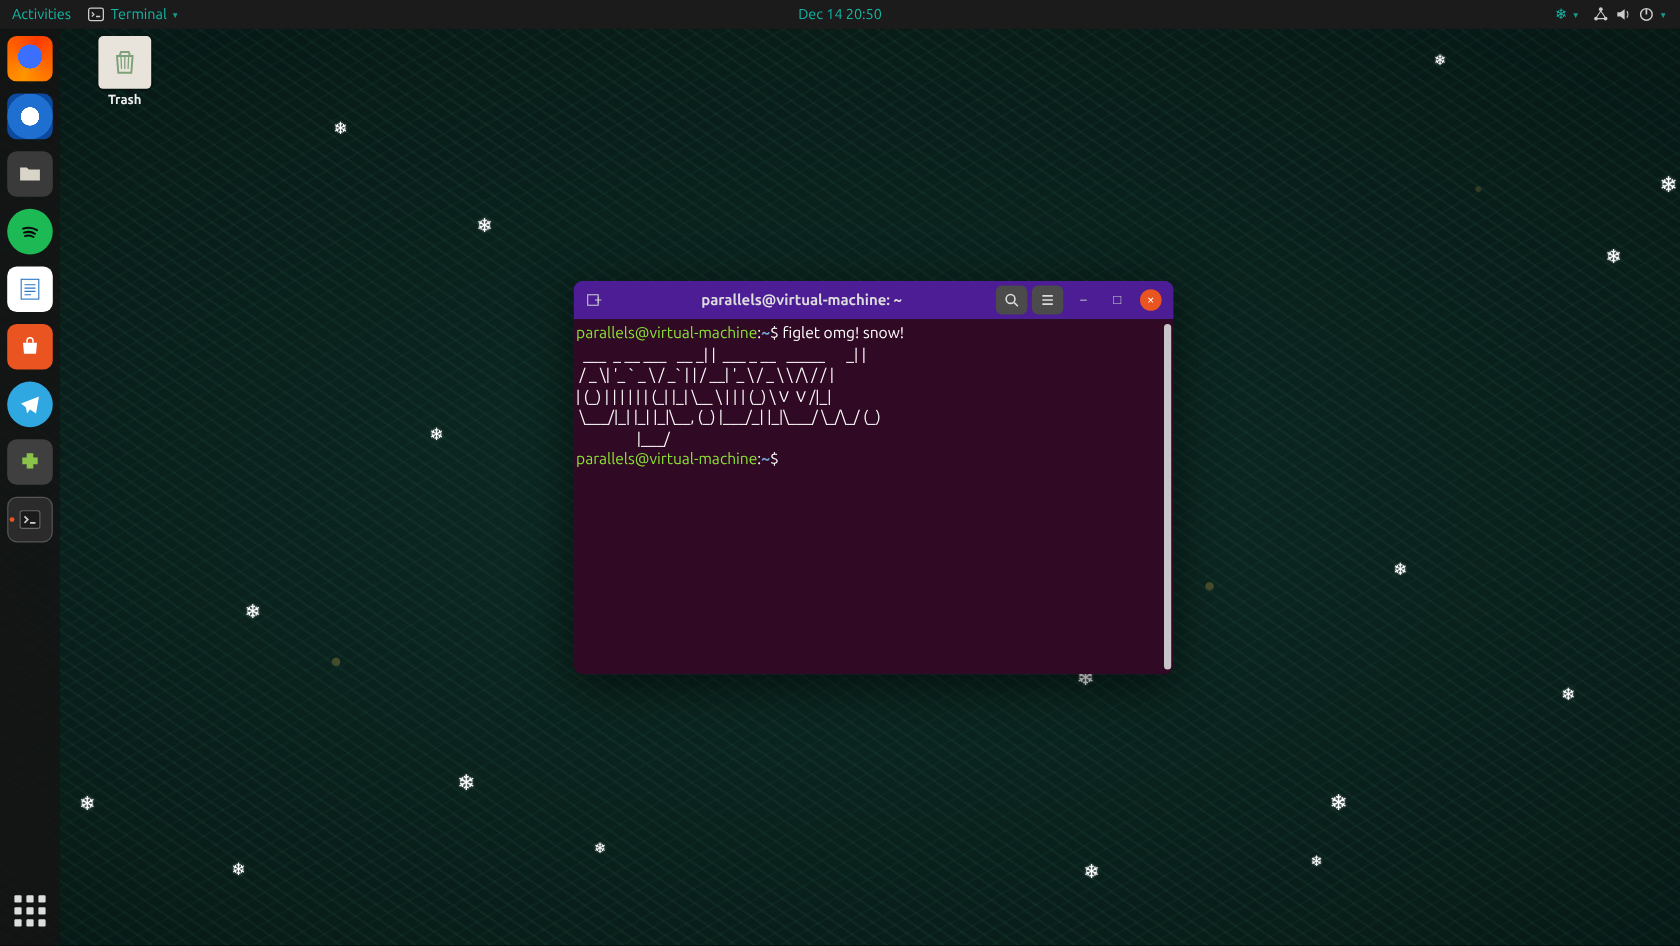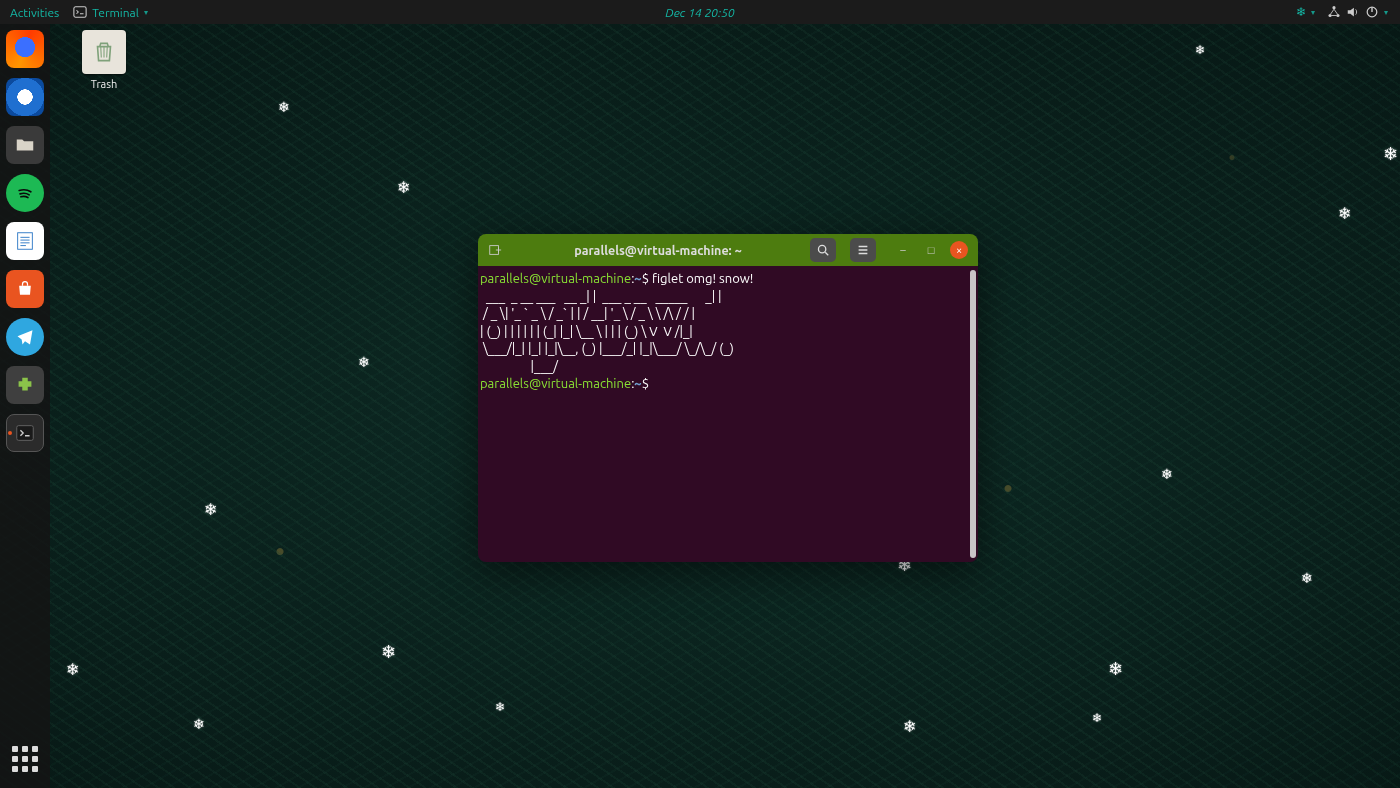--- a/index.html
+++ b/index.html
@@ -18,44 +18,44 @@
     content:""; position:absolute; inset:0; pointer-events:none;
     background:
       repeating-linear-gradient( 35deg, rgba(30,70,55,.25) 0 2px, transparent 2px 9px),
       repeating-linear-gradient(-30deg, rgba(20,55,45,.22) 0 2px, transparent 2px 11px);
     mask: radial-gradient(120% 120% at 50% 55%, #000 40%, transparent 100%);
   }
 
   
   .topbar{ position:absolute; top:0; left:0; right:0; height:24px; background:#1b1b1b; color:#14b8a6; display:flex; align-items:center; font-size:12px; z-index:30;}
   .topbar-left{ display:flex; gap:14px; padding-left:10px;}
-  .topbar-center{ position:absolute; left:50%; transform:translateX(-50%);font-style:italic;}
+  .topbar-center{ position:absolute; left:50%; transform:translateX(-50%);}
   .topbar-right{ margin-left:auto; display:flex; gap:12px; padding-right:12px; align-items:center;}
   .topbar .item{ display:flex; align-items:center; gap:5px; cursor:pointer;}
   .tri{ font-size:8px; opacity:.8;}
 
   
   .dock{ position:absolute; top:24px; bottom:0; left:0; width:50px; background:rgba(20,20,20,.85); display:flex; flex-direction:column; align-items:center; padding-top:6px; gap:10px; z-index:25;}
   .dock .launcher{ width:38px; height:38px; border-radius:8px; display:flex; align-items:center; justify-content:center; cursor:pointer;}
   .dock .apps-grid{ position:absolute; bottom:14px; width:30px; height:30px; display:grid; grid-template-columns:repeat(3,6px); grid-template-rows:repeat(3,6px); gap:4px; justify-content:center; align-content:center; cursor:pointer;}
   .dock .apps-grid span{ background:#ddd; border-radius:1px;}
   .running-dot{ position:absolute; left:2px; width:4px; height:4px; border-radius:50%; background:#e95420;}
   .launcher-wrap{ position:relative; display:flex; align-items:center;}
 
   
-  .desk-icon{ position:absolute; top:30px; left:74px; width:60px; text-align:center; color:#eee; font-size:11px; z-index:10; cursor:pointer;}
+  .desk-icon{ position:absolute; top:30px; left:74px; width:60px; text-align:center; color:#eee; font-size:11px; z-index:10; cursor:pointer;font-weight:bold;}
   .desk-icon .tile{ width:44px; height:44px; margin:0 auto 4px; background:#e8e4db; border-radius:4px; display:flex; align-items:center; justify-content:center; box-shadow:0 1px 2px rgba(0,0,0,.5);}
   .desk-icon .tile svg{ width:26px; height:26px; opacity:.6;}
 
   
   .flake{ position:absolute; color:#fff; font-size:16px; text-shadow:0 0 2px rgba(255,255,255,.6); z-index:15; pointer-events:none;}
 
   
   .window{ position:absolute; left:478px; top:234px; width:500px; height:328px; border-radius:8px; overflow:hidden; box-shadow:0 10px 40px rgba(0,0,0,.55); z-index:20;}
-  .titlebar{ height:32px; background:#4d7c0f; display:flex; align-items:center; padding:0 6px; gap:14px;}
+  .titlebar{ height:32px; background:#4c1d95; display:flex; align-items:center; padding:0 6px; gap:4px;}
   .tb-btn{ width:26px; height:24px; border-radius:5px; background:#4b4b4b; display:flex; align-items:center; justify-content:center; cursor:pointer; color:#ddd;}
   .tb-btn.small{ width:22px; height:22px; background:transparent;}
   .tb-title{ flex:1; text-align:center; color:#ddd; font-size:12.5px; font-weight:600;}
   .win-ctrl{ display:flex; gap:10px; align-items:center; padding:0 4px;}
   .win-ctrl .c{ width:18px; height:18px; border-radius:50%; display:flex; align-items:center; justify-content:center; font-size:11px; color:#ccc; cursor:pointer;}
   .win-ctrl .close{ background:#e95420; color:#fff;}
   .term-body{ position:absolute; top:32px; bottom:0; left:0; right:0; background:#300a24; color:#fff; font-family:"Ubuntu Mono","DejaVu Sans Mono",monospace; font-size:13px; line-height:1.35; padding:4px 4px 4px 2px;}
   .term-body .scroll{ position:absolute; right:2px; top:4px; bottom:4px; width:6px; background:#c9c4c7; border-radius:3px;}
   .ps1-user{ color:#8ae234; font-weight:normal;}
   .ps1-path{ color:#729fcf; font-weight:bold;}

